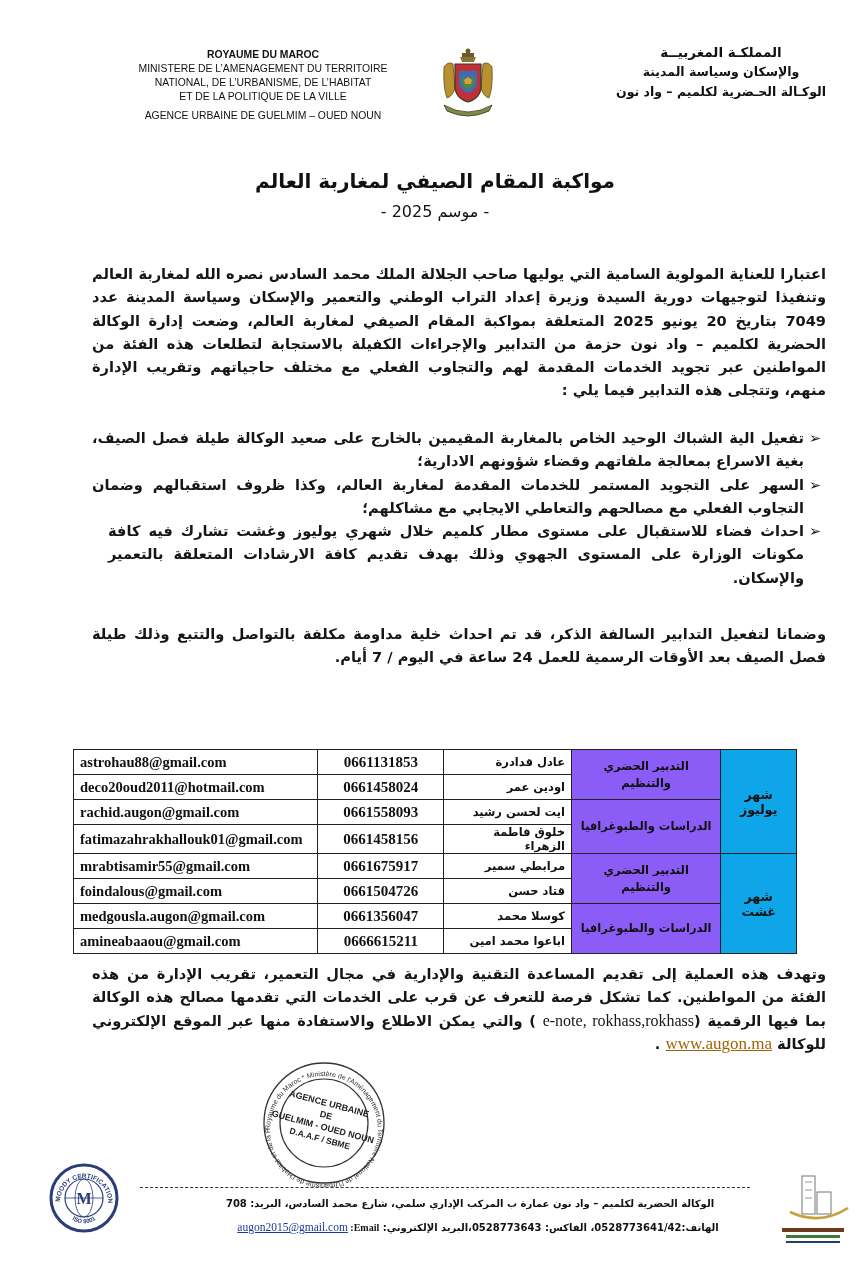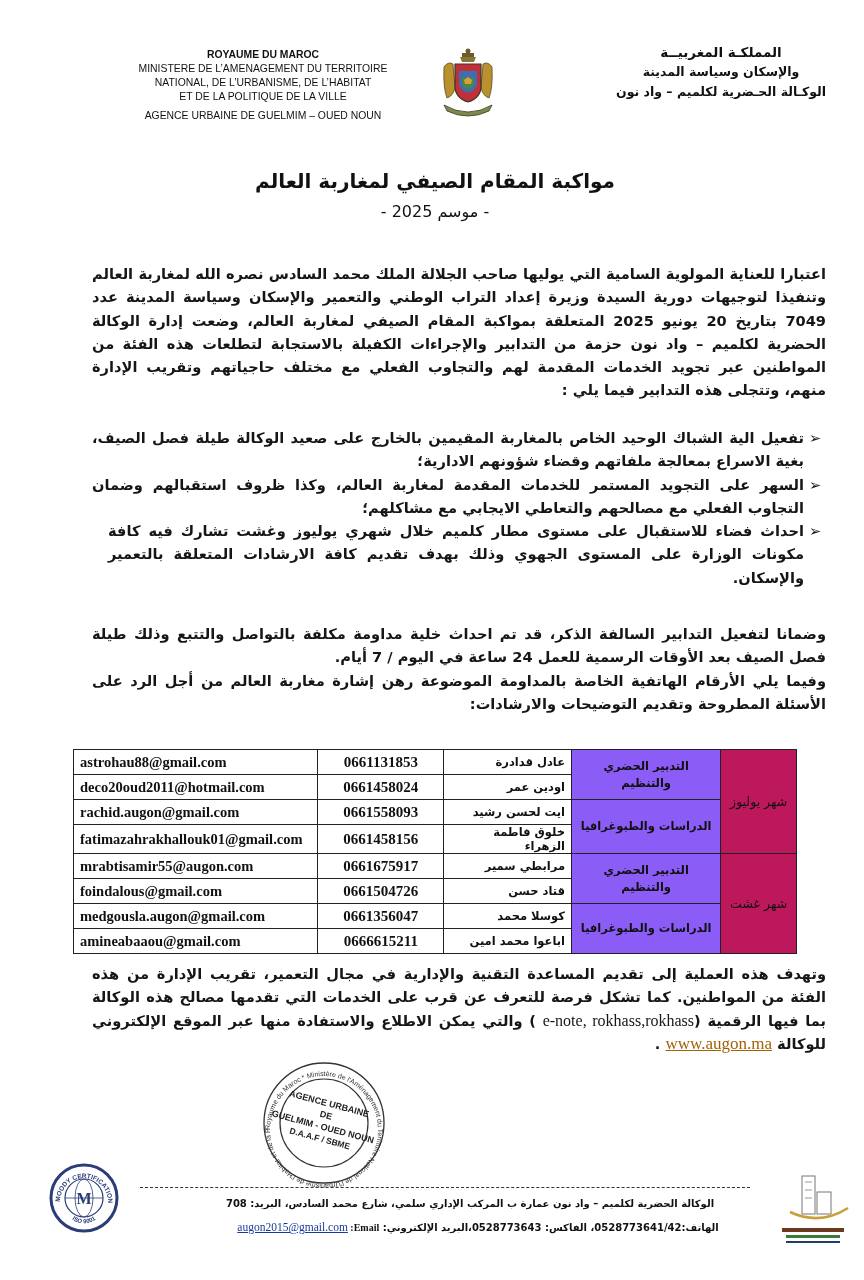--- a/index.html
+++ b/index.html
@@ -32,21 +32,21 @@
   .bullet.indent .txt { padding-left:16px; }
   .p2 { top:622px; }
 
   
   table.contacts { position:absolute; left:73px; top:749px; width:724px; border-collapse:collapse; direction:ltr; }
   table.contacts td { border:1.5px solid #222; height:25px; padding:0 6px; box-sizing:border-box; }
   td.email { width:239px; font-family:"Liberation Serif", serif; font-weight:bold; font-size:14.5px; text-align:left; }
   td.phone { width:123px; font-family:"Liberation Serif", serif; font-weight:bold; font-size:15px; text-align:center; }
   td.name { width:125px; direction:rtl; text-align:right; font-family:"DejaVu Sans", sans-serif; font-weight:bold; font-size:11.5px; }
   td.service { width:146px; background:#8b5cf6; direction:rtl; text-align:center; font-family:"DejaVu Sans", sans-serif; font-weight:bold; font-size:11.5px; line-height:17px; }
-  td.month { width:74px; background:#be185d; direction:rtl; text-align:center; font-family:"DejaVu Sans", sans-serif; font-weight:normal; font-size:12.5px; }
+  td.month { width:74px; background:#0ea5e9; direction:rtl; text-align:center; font-family:"DejaVu Sans", sans-serif; font-weight:bold; font-size:12.5px; }
 
   .p3 { top:962px; }
   .p3 .lat { font-family:"Liberation Serif", serif; font-weight:normal; font-size:16px; }
   .p3 a { color:#a16207; text-decoration:underline; font-family:"Liberation Serif", serif; font-weight:normal; font-size:17px; }
 
   
   .stamp { left:248px; top:1058px; width:150px; height:130px; }
 
   
   .footer-line { left:140px; top:1187px; width:610px; height:0; border-top:1.5px dashed #333; }
@@ -102,21 +102,20 @@
     <span class="txt">السهر على التجويد المستمر للخدمات المقدمة لمغاربة العالم، وكذا ظروف استقبالهم وضمان التجاوب الفعلي مع مصالحهم والتعاطي الايجابي مع مشاكلهم؛</span>
   </div>
   <div class="bullet indent">
     <span class="mark">➢</span>
     <span class="txt">احداث فضاء للاستقبال على مستوى مطار كلميم خلال شهري يوليوز وغشت تشارك فيه كافة مكونات الوزارة على المستوى الجهوي وذلك بهدف تقديم كافة الارشادات المتعلقة بالتعمير والإسكان.</span>
   </div>
 </div>
 
 <div class="abs body p2">
   <div>وضمانا لتفعيل التدابير السالفة الذكر، قد تم احداث خلية مداومة مكلفة بالتواصل والتتبع وذلك طيلة فصل الصيف بعد الأوقات الرسمية للعمل 24 ساعة في اليوم / 7 أيام.</div>
-  <div>وفيما يلي الأرقام الهاتفية الخاصة بالمداومة الموضوعة رهن إشارة مغاربة العالم من أجل الرد على الأسئلة المطروحة وتقديم التوضيحات والارشادات:</div>
 </div>
 
 <table class="contacts">
   <tbody>
     <tr>
       <td class="email">astrohau88@gmail.com</td>
       <td class="phone">0661131853</td>
       <td class="name">عادل قدادرة</td>
       <td class="service" rowspan="2">التدبير الحضري والتنظيم</td>
       <td class="month" rowspan="4">شهر يوليوز</td>
@@ -131,21 +130,21 @@
       <td class="phone">0661558093</td>
       <td class="name">ايت لحسن رشيد</td>
       <td class="service" rowspan="2">الدراسات والطبوغرافيا</td>
     </tr>
     <tr>
       <td class="email">fatimazahrakhallouk01@gmail.com</td>
       <td class="phone">0661458156</td>
       <td class="name">خلوق فاطمة الزهراء</td>
     </tr>
     <tr>
-      <td class="email">mrabtisamir55@augon.com</td>
+      <td class="email">mrabtisamir55@gmail.com</td>
       <td class="phone">0661675917</td>
       <td class="name">مرابطي سمير</td>
       <td class="service" rowspan="2">التدبير الحضري والتنظيم</td>
       <td class="month" rowspan="4">شهر غشت</td>
     </tr>
     <tr>
       <td class="email">foindalous@gmail.com</td>
       <td class="phone">0661504726</td>
       <td class="name">قتاد حسن</td>
     </tr>

